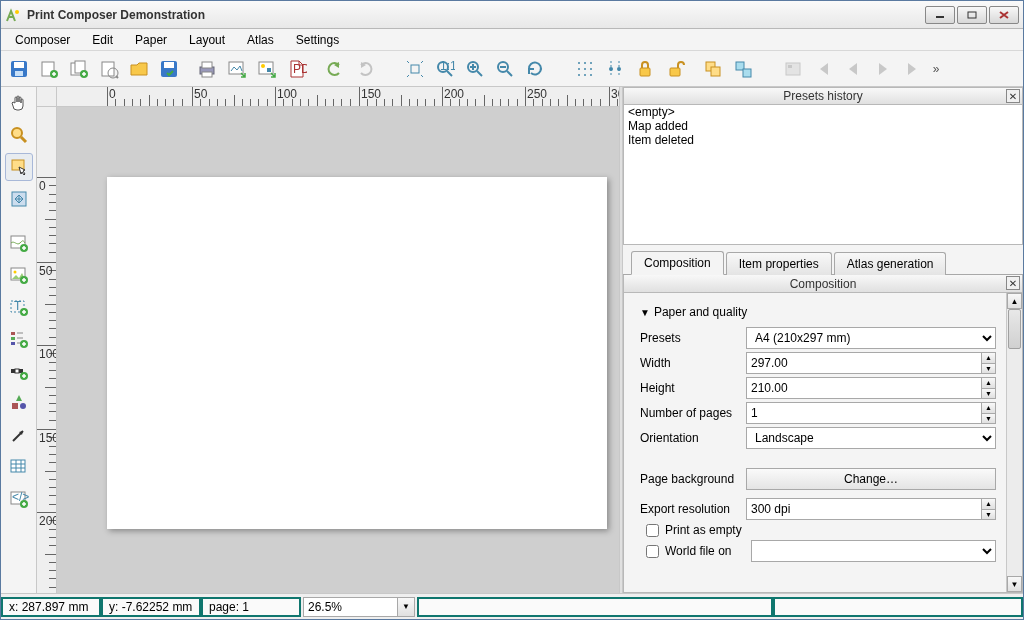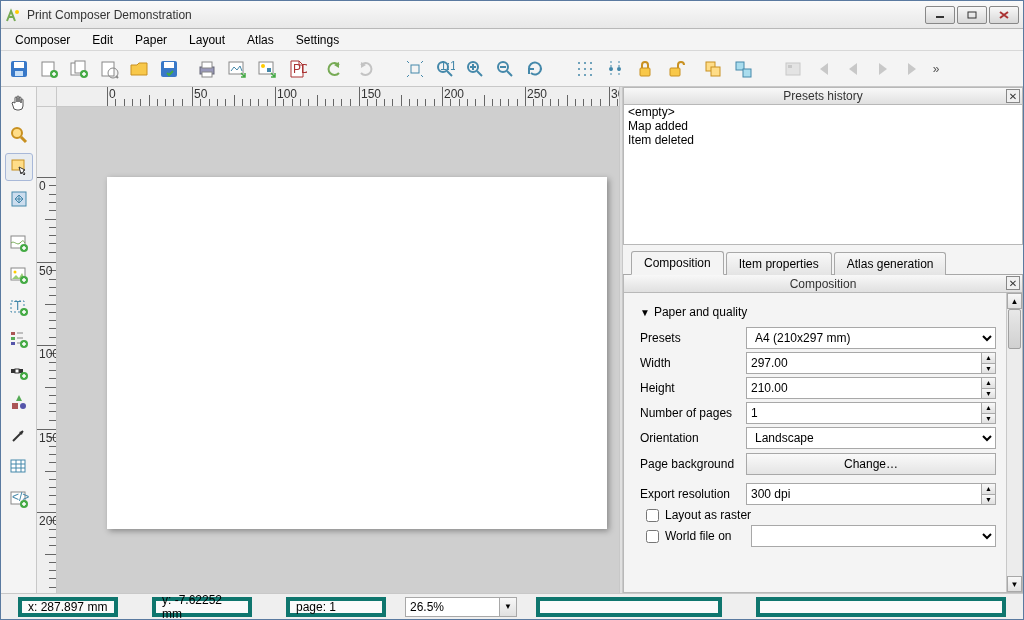--- a/index.html
+++ b/index.html
@@ -1,19 +1,19 @@
 <!DOCTYPE html>
 <html><head>
 <meta charset="utf-8">
 <style>
   * { box-sizing: border-box; margin: 0; padding: 0; font-family: "Segoe UI", Tahoma, sans-serif; font-size: 12px; }
   body { background: linear-gradient(90deg,#a8d8e8,#c8e8d8,#e8d8f8,#d8e8f8); width:1024px; height:620px; overflow:hidden; border:1px solid #5a7aa0;}
   .titlebar { height:28px; background:linear-gradient(#fafafa,#e8e8e8); border-bottom:1px solid #b8b8b8; display:flex; align-items:center; padding:0 4px;}
   .titlebar .icon-app { width:16px; height:16px; margin-right:6px;}
-  .titlebar .title { flex:1; color:#333;}
+  .titlebar .title { flex:1; color:#333;font-weight:bold;}
   .winbtns { display:flex; gap:2px;}
   .winbtn { width:30px; height:18px; border:1px solid #888; background:linear-gradient(#f8f8f8,#d8d8d8); display:flex; align-items:center; justify-content:center; border-radius:2px; cursor:pointer;}
   .menubar { height:22px; background:#f4f4f4; border-bottom:1px solid #d8d8d8; display:flex; align-items:center; padding:0 4px; gap:2px;}
   .menubar .item { padding:2px 10px; cursor:pointer;}
   .toolbar { height:36px; background:#f4f4f4; border-bottom:1px solid #c8c8c8; display:flex; align-items:center; padding:0 4px; gap:2px;}
   .tbtn { width:28px; height:28px; display:flex; align-items:center; justify-content:center; border:1px solid transparent; border-radius:3px; cursor:pointer;}
   .tsep { width:6px;}
   .tover { width:14px; text-align:center; color:#555;}
   .main { display:flex; height:506px; background:#f4f4f4;}
   .leftbar { width:36px; border-right:1px solid #c8c8c8; display:flex; flex-direction:column; align-items:center; padding:2px 0; gap:4px;}
@@ -54,21 +54,21 @@
   .spin .btns div:first-child { border-bottom:none;}
   button.wide { width:100%; height:22px; border:1px solid #a8a8a8; background:linear-gradient(#fafafa,#e4e4e4); cursor:pointer;}
   .chk-row { display:flex; align-items:center; gap:6px; margin:3px 0 3px 6px;}
   .chk-row input[type=checkbox]{ width:13px; height:13px;}
   .vscroll { width:16px; background:#ececec; border-left:1px solid #c8c8c8; display:flex; flex-direction:column;}
   .vscroll .arr { height:16px; border:1px solid #a8a8a8; background:linear-gradient(#f8f8f8,#e0e0e0); display:flex; align-items:center; justify-content:center; font-size:8px; cursor:pointer;}
   .vscroll .track { flex:1; position:relative;}
   .vscroll .thumb { position:absolute; left:1px; right:1px; top:0; height:40px; background:linear-gradient(#e8e8e8,#d0d0d0); border:1px solid #a0a0a0; border-radius:2px; cursor:pointer;}
   .props-wrap { display:flex; flex:1; min-height:0;}
   .statusbar { height:26px; background:#efefef; border-top:1px solid #c8c8c8; display:flex; align-items:center;}
-  .statusbar .cell { border:4px solid #0f766e; height:20px; margin:0 17px; padding:0 6px; display:flex; align-items:center; background:#fafafa;}
+  .statusbar .cell { border:2px solid #0f766e; height:20px; margin:0 0; padding:0 6px; display:flex; align-items:center; background:#fafafa;}
   .statusbar .stretch { flex:1;}
   .zoom { display:flex; align-items:center;}
   .zoom input { width:94px; height:20px; border:1px solid #a8a8a8; border-right:none; padding:0 4px;}
   .zoom .dd { width:18px; height:20px; border:1px solid #a8a8a8; background:linear-gradient(#f8f8f8,#e0e0e0); display:flex; align-items:center; justify-content:center; font-size:8px; cursor:pointer;}
   svg { display:block;}
 </style>
 </head>
 <body>
 
 <div class="titlebar">
@@ -610,37 +610,37 @@
                 <div class="btns">
                   <div>▲</div>
                   <div>▼</div>
                 </div>
               </div>
         </div>
         <div class="form-row">
           <label>Orientation</label>
           <div class="control"><select><option>Landscape</option></select></div>
         </div>
-        <div class="form-row" style="margin-top:4px">
+        <div class="form-row" style="margin-top:19px">
           <label>Page background</label>
           <div class="control"><button class="wide">Change…</button></div>
         </div>
         <div class="form-row" style="margin-top:8px">
           <label>Export resolution</label>
           <div class="control spin">
                 <input type="text" value="300 dpi" style="">
                 <div class="btns">
                   <div>▲</div>
                   <div>▼</div>
                 </div>
               </div>
         </div>
         <div class="chk-row">
           <input type="checkbox" style="">
-          <span>Layout as raster</span>
+          <span>Print as empty</span>
         </div>
         <div class="chk-row">
           <input type="checkbox" style="">
           <span style="width:80px">World file on</span>
           <select style="flex:1"></select>
         </div>
       </div>
       <div class="vscroll">
         <div class="arr">▲</div>
         <div class="track">

